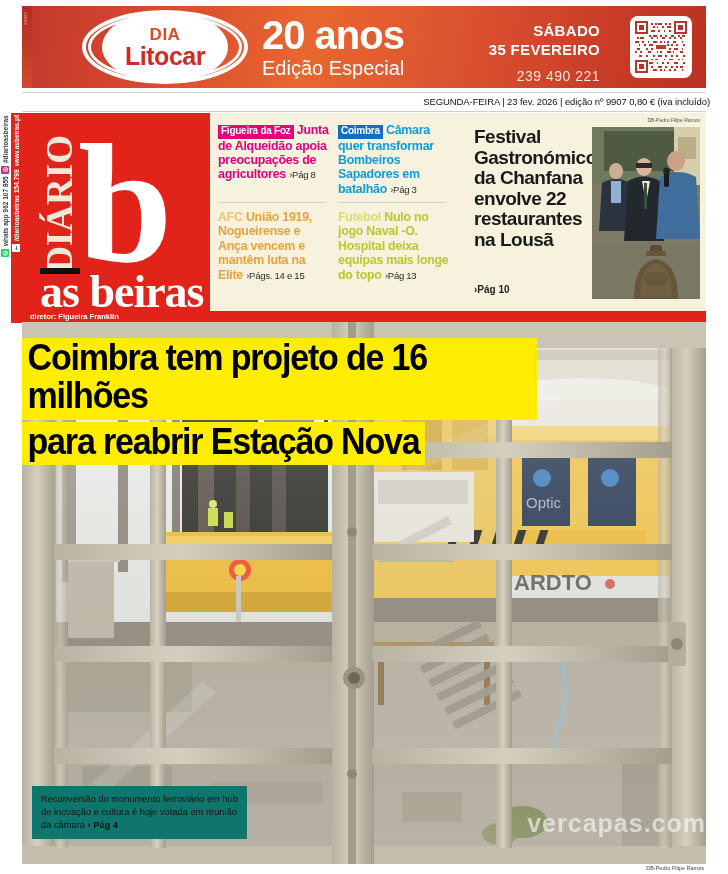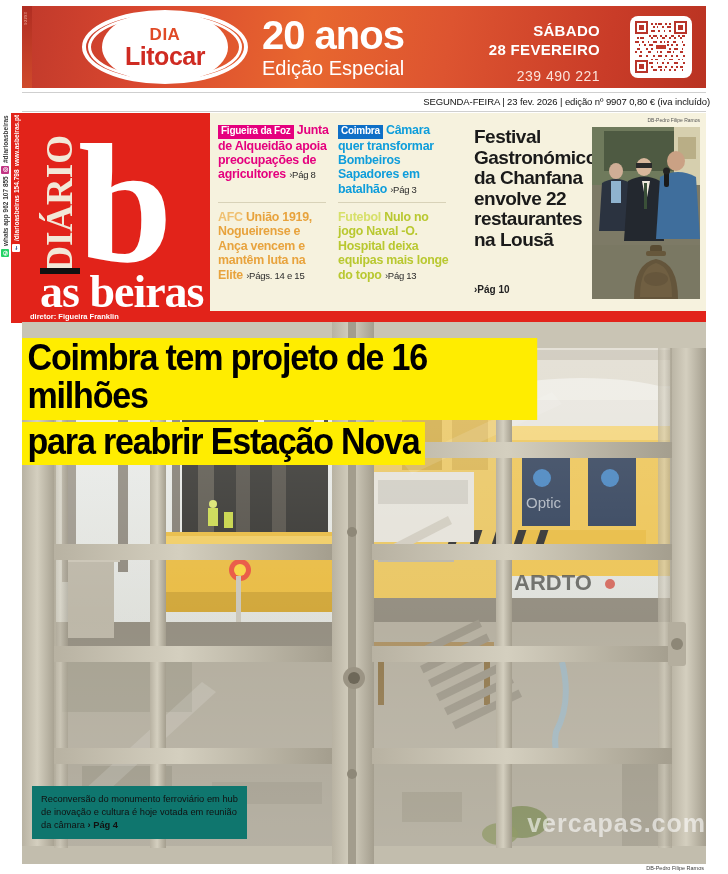--- a/index.html
+++ b/index.html
@@ -235,21 +235,21 @@
     </div>
   </div>
 
   <div class="ad-center">
     <div class="ad-20">20 anos</div>
     <div class="ad-esp">Edição Especial</div>
   </div>
 
   <div class="ad-right">
     <div class="ad-sab">SÁBADO</div>
-    <div class="ad-sab">28 FEVEREIRO</div>
+    <div class="ad-sab">35 FEVEREIRO</div>
     <div class="ad-tel">239 490 221</div>
   </div>
 
   <div class="ad-qr">
     <svg viewBox="0 0 29 29" shape-rendering="crispEdges" aria-hidden="true">
       <rect width="29" height="29" fill="#fff"></rect>
       <g fill="#b8342a">
         <rect x="0" y="0" width="7" height="1"></rect>
           <rect x="0" y="6" width="7" height="1"></rect>
         <rect x="0" y="0" width="1" height="7"></rect>

